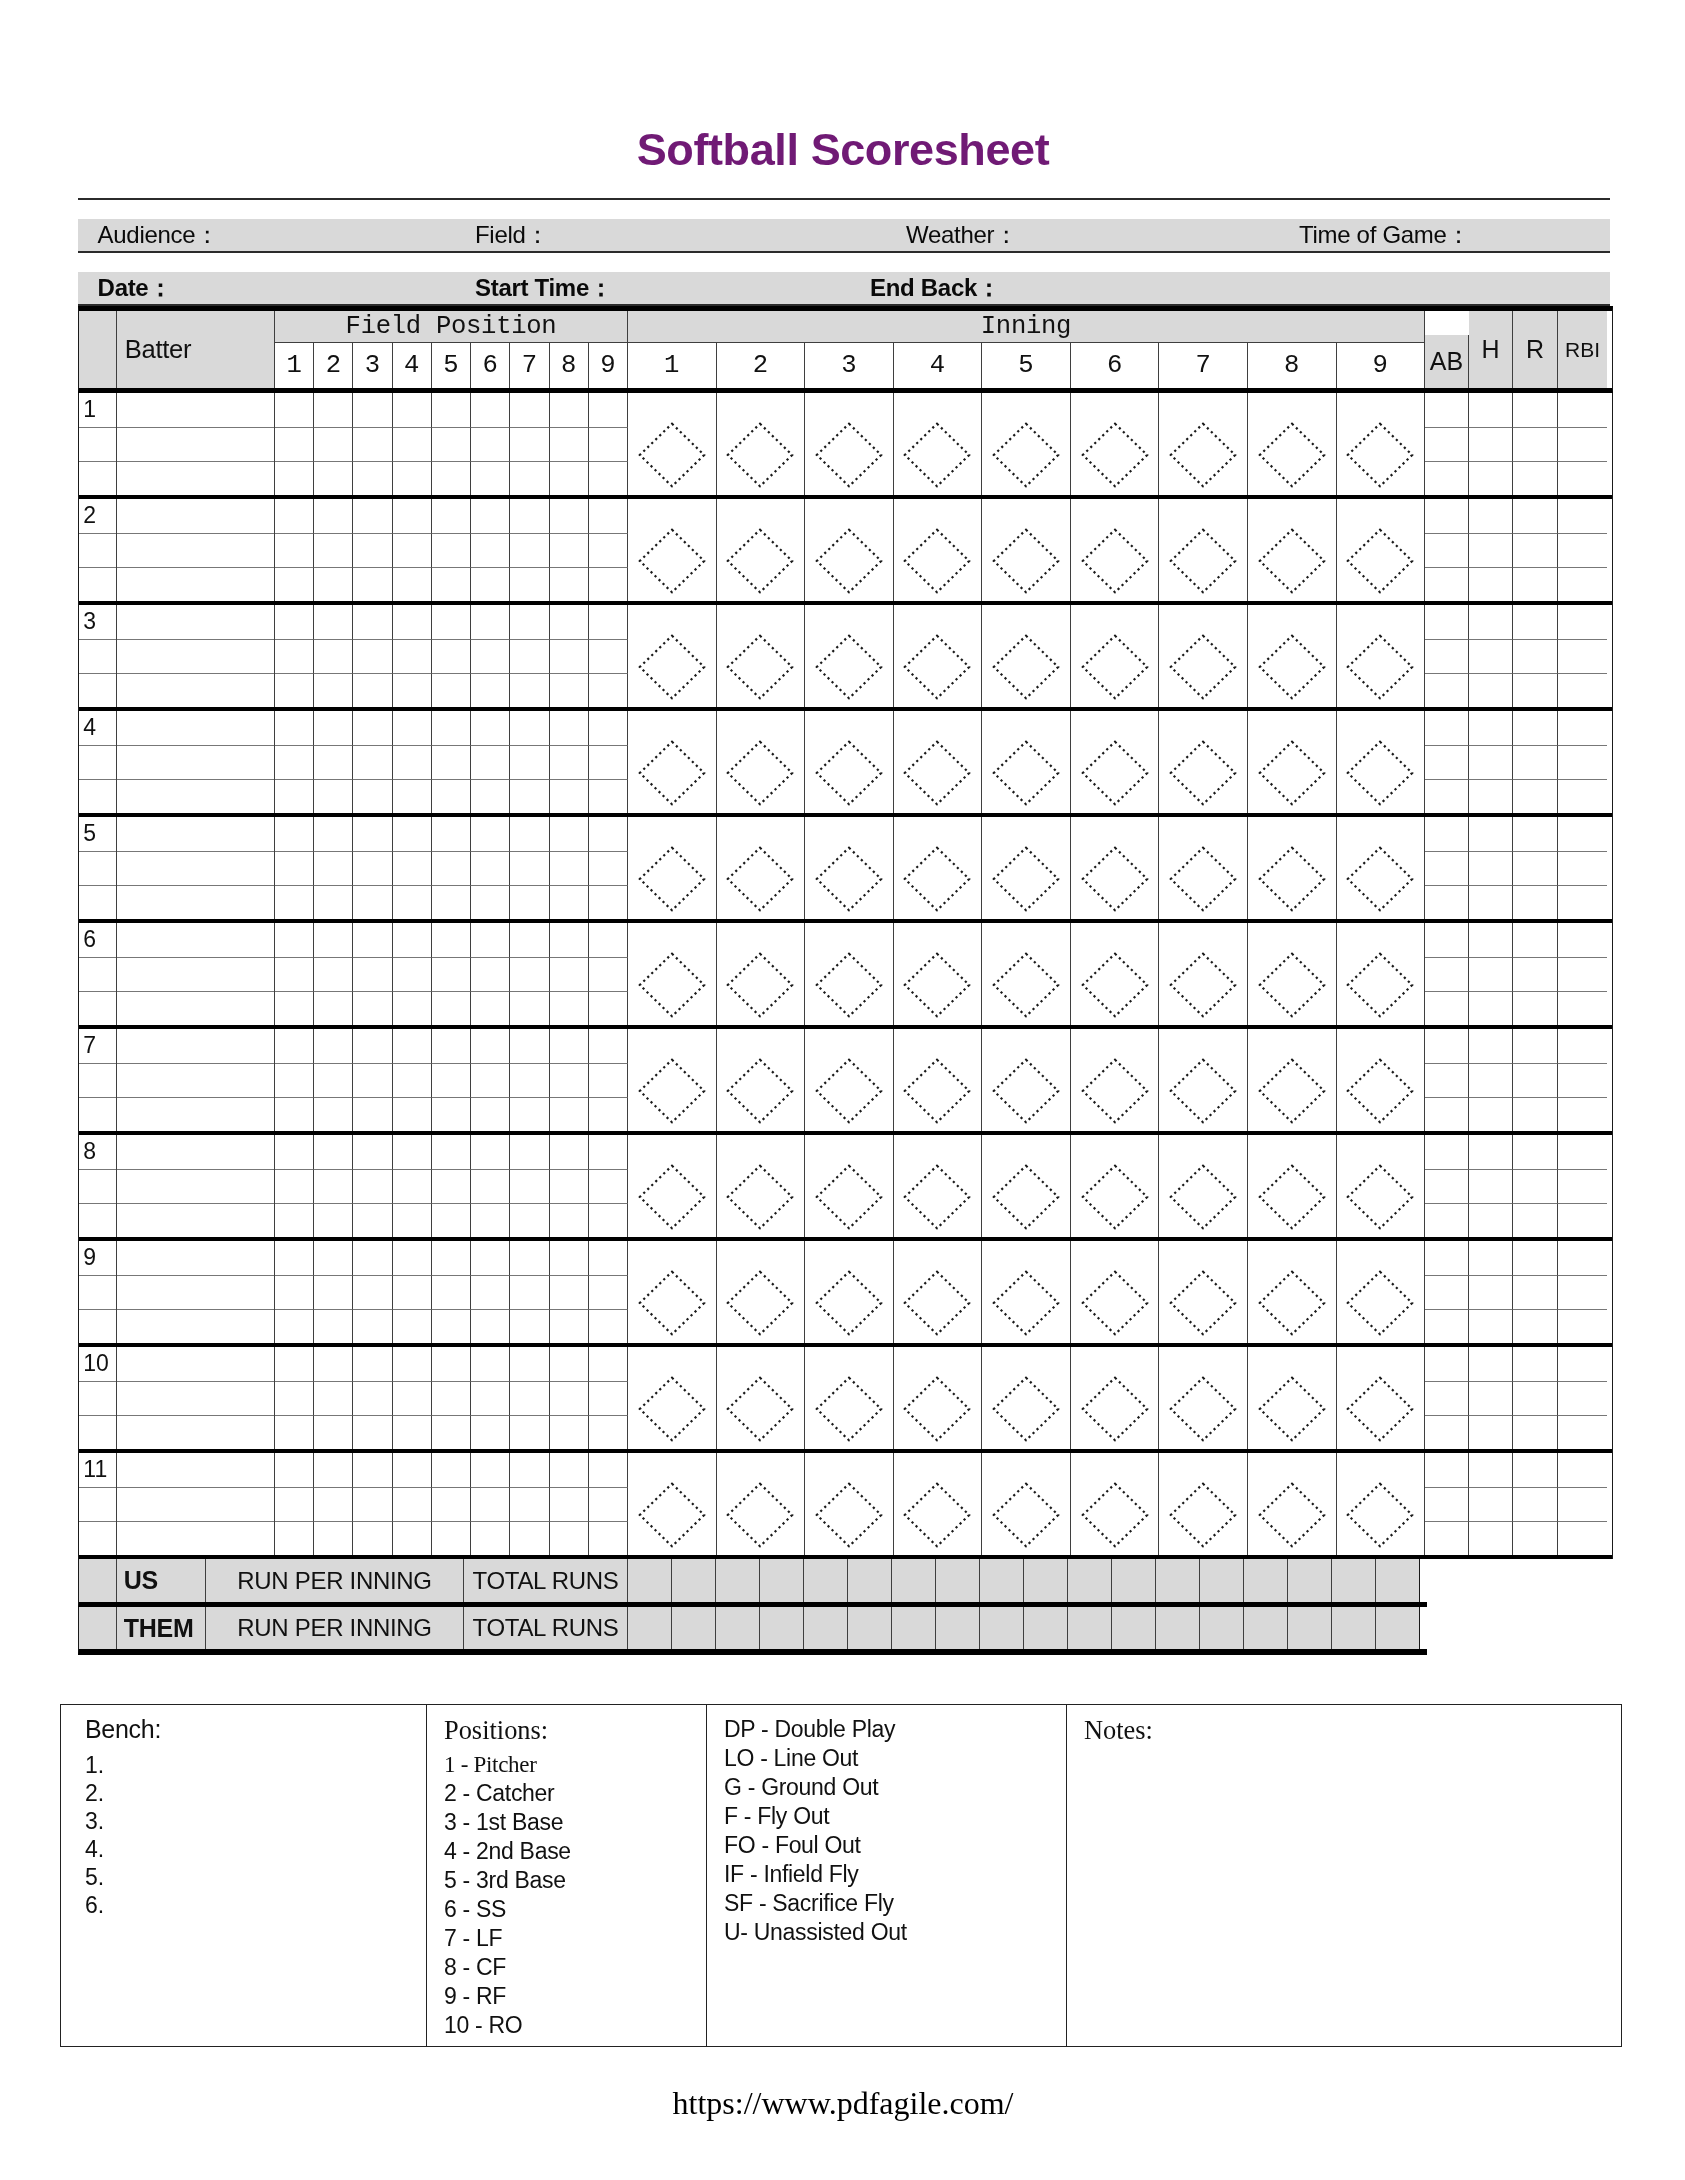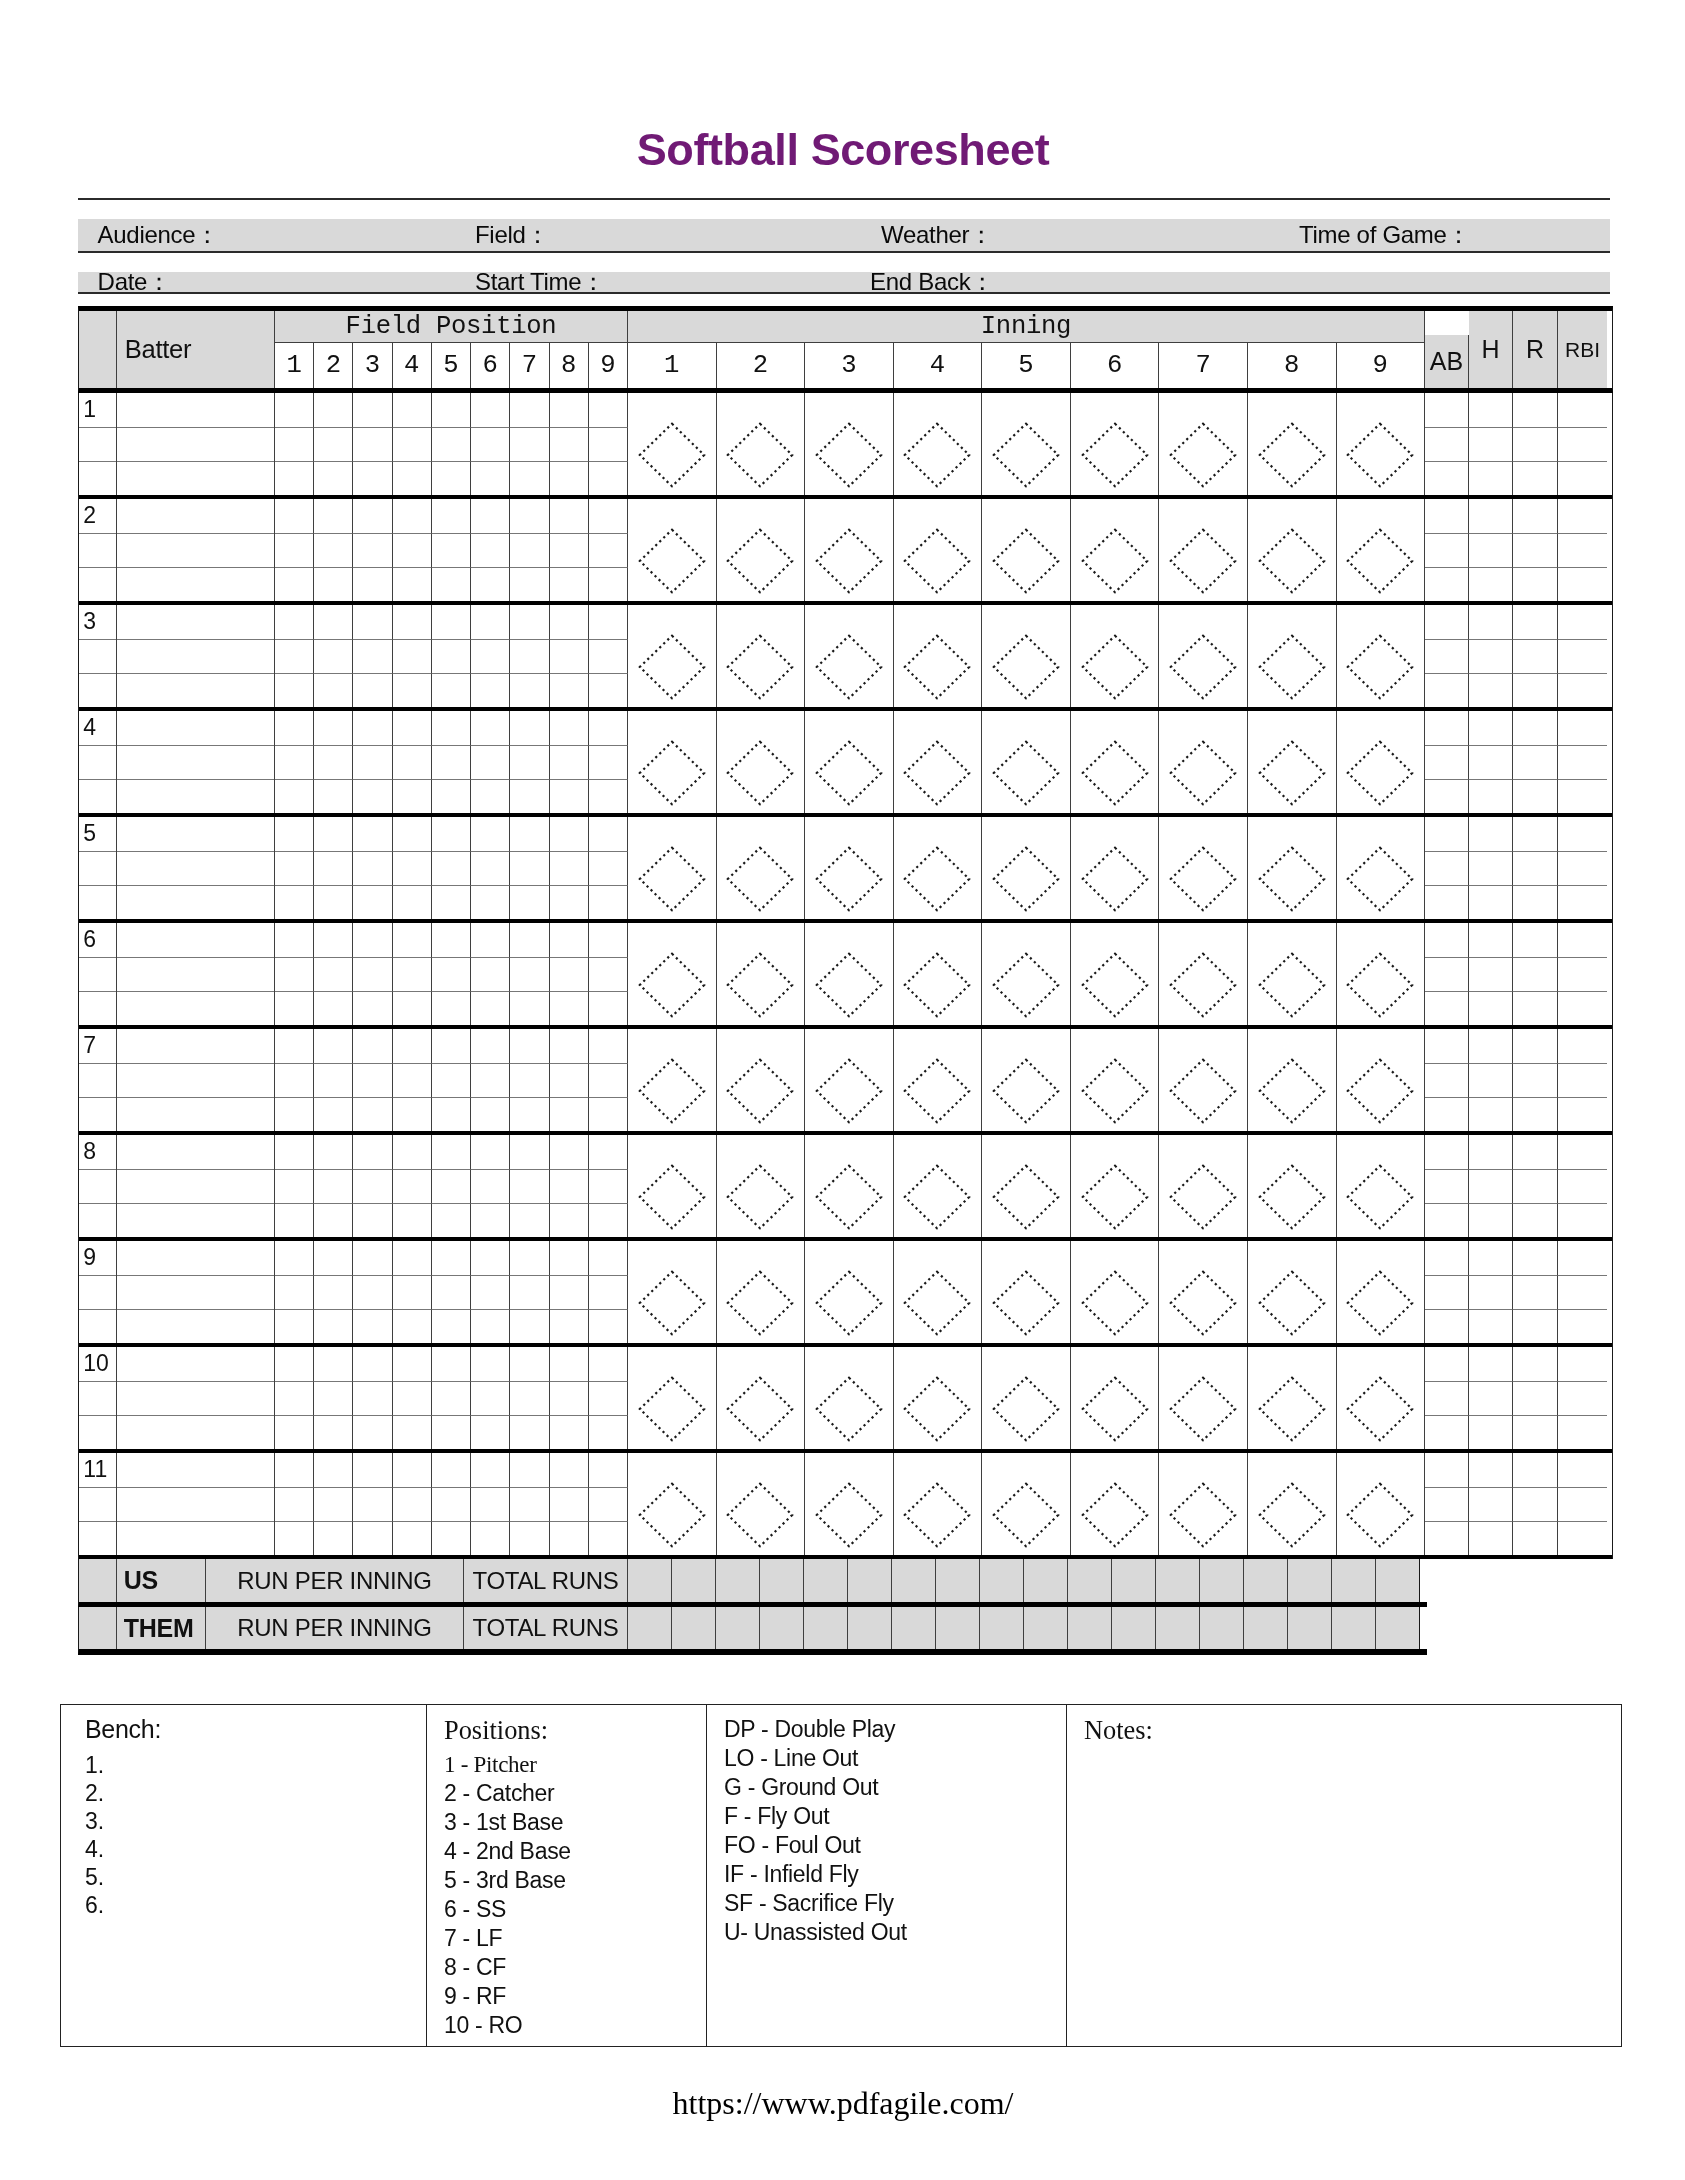--- a/index.html
+++ b/index.html
@@ -9,21 +9,21 @@
 
   
   .title { position:absolute; top:124px; left:0; width:100%; text-align:center;
            font-size:45px; font-weight:bold; letter-spacing:-0.4px; color:#701a75; }
 
   
   .info-table { position:absolute; left:78px; top:198px; width:1532px;
                 border-top:2.6px solid #2b2b2b; border-bottom:2.6px solid #2b2b2b; }
   .info-row { position:relative; height:34px; background:var(--fill);margin-top:19px; }
   .info-row.r1 { border-bottom:2.6px solid #2b2b2b; }
-  .info-row.r2 { height:20px; }
+  .info-row.r2 { height:32px;font-weight:bold; }
   .info-label { position:absolute; top:50%; transform:translateY(-50%);
                 font-size:24px; letter-spacing:-0.3px; color:#0a0a0a; white-space:nowrap; }
 
   
   .score-table { position:absolute; left:78px; top:306px; width:1535px; }
   .thead { display:flex; height:87px; border-top:5.1px solid #000; border-bottom:5.1px solid #000;
            border-left:1.7px solid #1a1a1a; border-right:1.7px solid #1a1a1a; background:#fff; }
   .h-cell { background:var(--fill); border-right:1.7px solid var(--thin); }
   .h-numcol { width:38px; }
   .h-batter { width:158px; display:flex; align-items:center; padding-left:7.7px;
@@ -98,21 +98,21 @@
 <body>
 
 <div class="page">
 
   <div class="title">Softball Scoresheet</div>
 
   <div class="info-table">
     <div class="info-row r1">
       <span class="info-label" style="left:19.6px">Audience：</span>
       <span class="info-label" style="left:397px">Field：</span>
-      <span class="info-label" style="left:803px">Weather：</span>
+      <span class="info-label" style="left:828px">Weather：</span>
       <span class="info-label" style="left:1221px">Time of Game：</span>
     </div>
     <div class="info-row r2">
       <span class="info-label" style="left:19.6px">Date：</span>
       <span class="info-label" style="left:397px">Start Time：</span>
       <span class="info-label" style="left:792px">End Back：</span>
     </div>
   </div>
 
   <div class="score-table">

